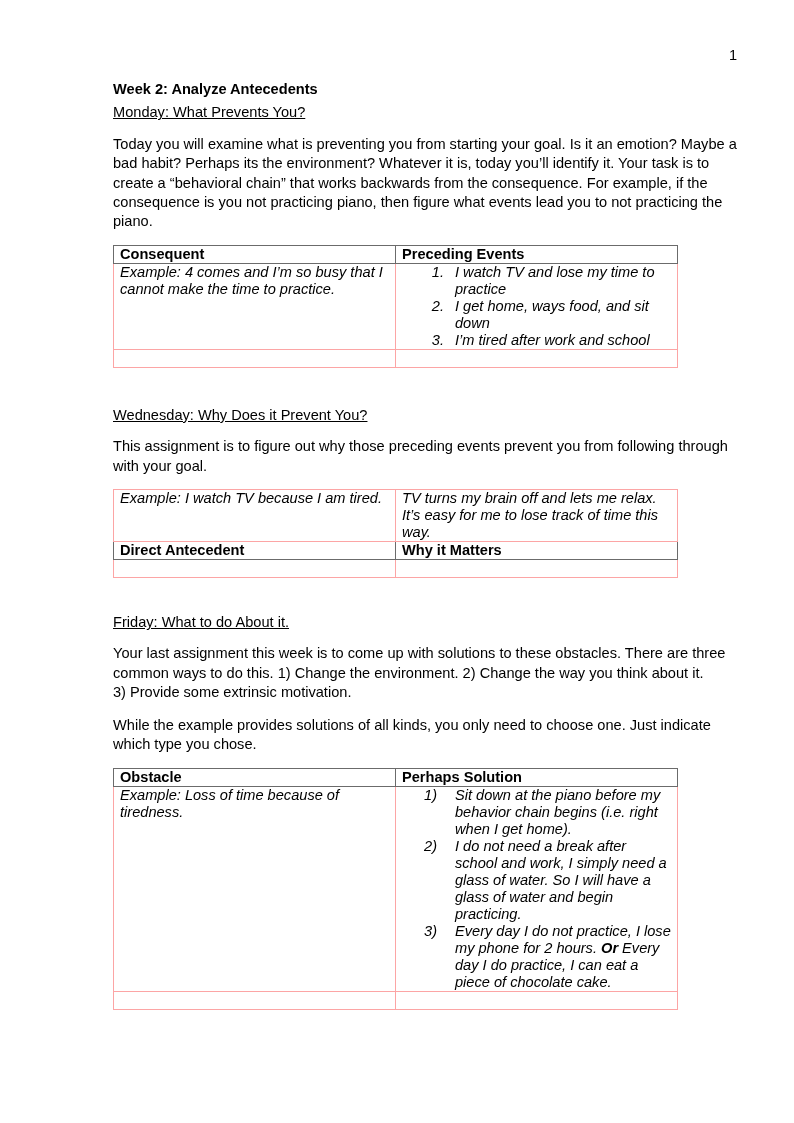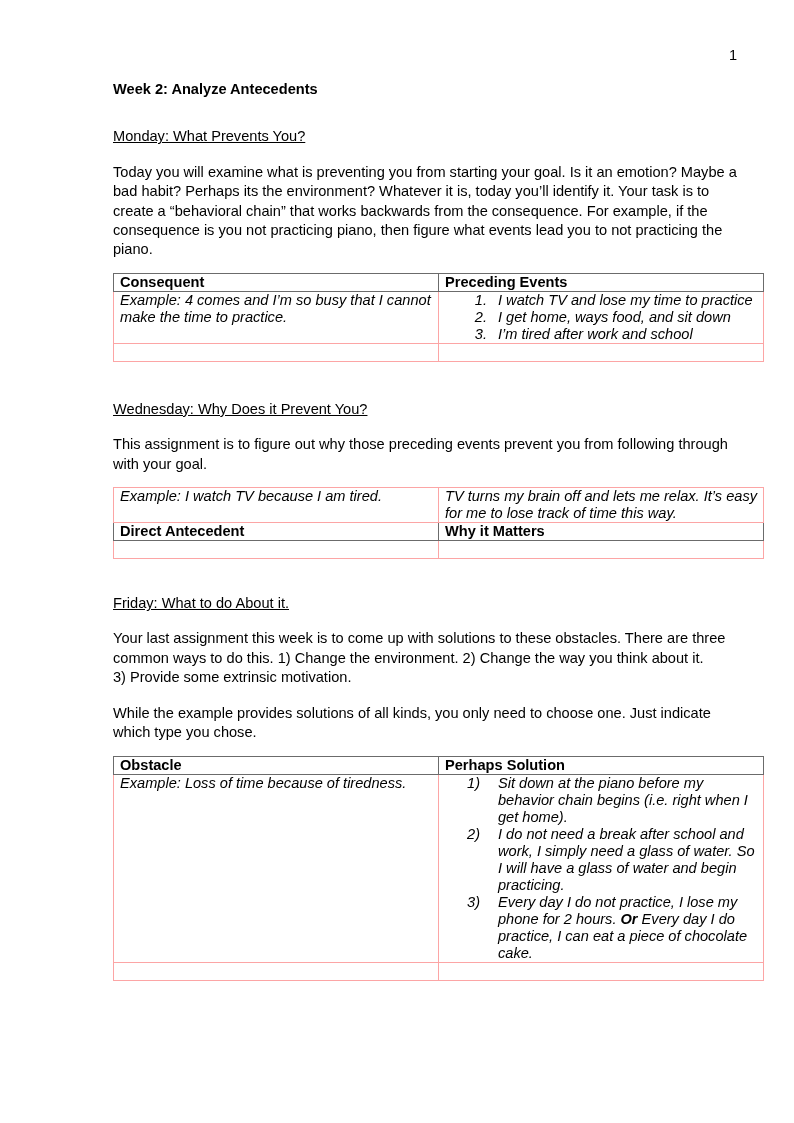--- a/index.html
+++ b/index.html
@@ -1,23 +1,23 @@
 <!DOCTYPE html>
 <html><head>
 <meta charset="utf-8">
 <style>
   html, body { margin: 0; padding: 0; background: #ffffff; }
   body { width: 794px; height: 1123px; position: relative; overflow: hidden;
          font-family: "Liberation Sans", sans-serif; font-size: 14.6px; color: #000; }
   .page-number { position: absolute; top: 47px; left: 729px; font-size: 14.6px; }
   .content { position: absolute; left: 113px; top: 80px; width: 625px; line-height: 19.4px; }
-  .title { font-weight: bold; margin: 0 0 28px 0; }
+  .title { font-weight: bold; margin: 0 0 4px 0; }
   .heading { text-decoration: underline; margin: 0 0 12px 0; }
-  .para { margin: 16px 0 13px 0; }
-  table { border-collapse: collapse; width: 651px; table-layout: fixed; }
+  .para { margin: 8px 0 13px 0; }
+  table { border-collapse: collapse; width: 565px; table-layout: fixed; }
   td { border: 1px solid #fca5a5; vertical-align: top; padding: 0 6px; line-height: 17px; }
   th { border: 1px solid #6b6b6b; font-weight: bold; text-align: left; padding: 0 6px; line-height: 17px; }
   td.ex { font-style: italic; }
   td.empty { height: 17px; }
   ol { margin: 0; padding: 0 0 0 46px; font-style: italic; }
   ol li { padding-left: 7px; }
   ol.paren { list-style: none; counter-reset: sol; }
   ol.paren li { position: relative; counter-increment: sol; }
   ol.paren li::before { content: counter(sol) ")"; position: absolute; left: -24px; }
   .spacer-lg { height: 38px; }

